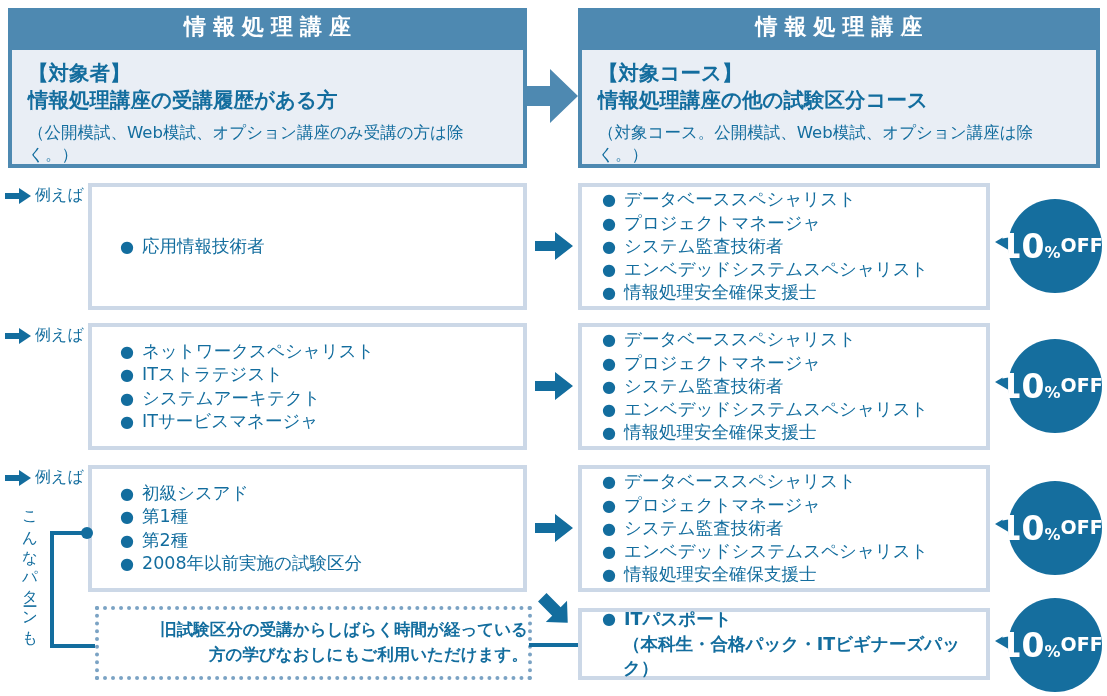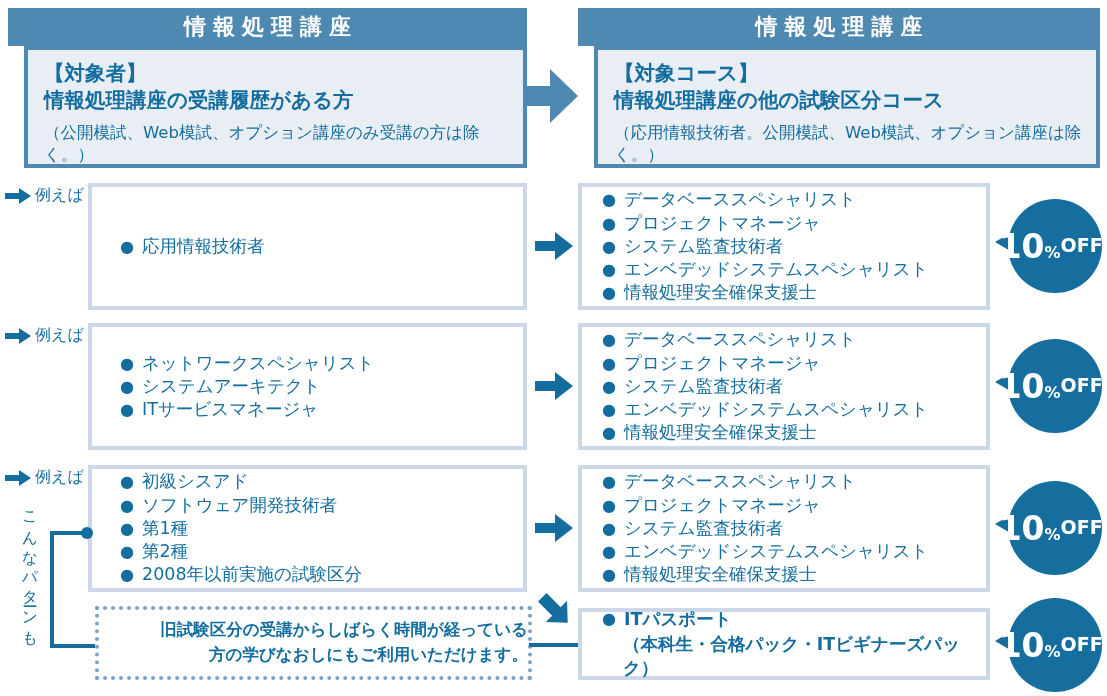--- a/index.html
+++ b/index.html
@@ -9,21 +9,21 @@
   }
   
   .hdr{position:absolute;top:8px;}
   .hdr-bar{
     height:38px;background:#4e89b1;color:#ffffff;font-weight:bold;
     font-size:22px;line-height:38px;text-align:center;
     letter-spacing:0.32em;text-indent:0.32em;
   }
   .hdr-box{
     border:4px solid #4e89b1;background:#e9eef5;height:122px;
-    box-sizing:border-box;padding:10px 14px 8px 16px;color:#136d9e;margin-left:16px;
+    box-sizing:border-box;padding:10px 14px 8px 16px;color:#136d9e;
   }
   .hdr-label,.hdr-subject{font-size:20.5px;font-weight:bold;line-height:1.34;}
   .hdr-note{font-size:16.5px;margin-top:7px;}
 
   
   .wbox{
     position:absolute;background:#ffffff;border:4px solid #ccd8e7;
     box-sizing:border-box;display:flex;align-items:center;
   }
   ul.course-list{
@@ -95,21 +95,21 @@
     <svg width="52" height="58" viewBox="0 0 52 58">
         <polygon points="0,19 24,19 24,2 52,29 24,56 24,39 0,39" fill="#4e89b1"></polygon>
       </svg>
   </div>
 
   <div class="hdr" style="left:578px;width:522px;">
     <div class="hdr-bar">情報処理講座</div>
     <div class="hdr-box">
       <div class="hdr-label">【対象コース】</div>
       <div class="hdr-subject">情報処理講座の他の試験区分コース</div>
-      <div class="hdr-note">（応用情報技術者。公開模試、Web模試、オプション講座は除く。）</div>
+      <div class="hdr-note">（対象コース。公開模試、Web模試、オプション講座は除く。）</div>
     </div>
   </div>
 
   <div class="example" style="left:5px;top:185px;">
     <svg width="26" height="18" viewBox="0 0 26 18">
         <polygon points="0,6 14,6 14,1 26,9 14,17 14,12 0,12" fill="#136d9e"></polygon>
       </svg>
     <span>例えば</span>
   </div>
   <div class="wbox pad-left" style="left:88px;top:183px;width:439px;height:127px;">
@@ -144,20 +144,21 @@
 
   <div class="example" style="left:5px;top:325px;">
     <svg width="26" height="18" viewBox="0 0 26 18">
         <polygon points="0,6 14,6 14,1 26,9 14,17 14,12 0,12" fill="#136d9e"></polygon>
       </svg>
     <span>例えば</span>
   </div>
   <div class="wbox pad-left" style="left:88px;top:323px;width:439px;height:127px;">
     <ul class="course-list">
         <li><span class="blt">●</span><span>ネットワークスペシャリスト</span></li>
+        <li><span class="blt">●</span><span>ITストラテジスト</span></li>
         <li><span class="blt">●</span><span>システムアーキテクト</span></li>
         <li><span class="blt">●</span><span>ITサービスマネージャ</span></li>
       </ul>
   </div>
   <div class="abs" style="left:535px;top:371px;">
     <svg width="38" height="30" viewBox="0 0 38 30">
         <polygon points="0,10 20,10 20,1 38,15 20,29 20,20 0,20" fill="#136d9e"></polygon>
       </svg>
   </div>
   <div class="wbox pad-right" style="left:578px;top:323px;width:412px;height:127px;">
@@ -182,21 +183,20 @@
 
   <div class="example" style="left:5px;top:467px;">
     <svg width="26" height="18" viewBox="0 0 26 18">
         <polygon points="0,6 14,6 14,1 26,9 14,17 14,12 0,12" fill="#136d9e"></polygon>
       </svg>
     <span>例えば</span>
   </div>
   <div class="wbox pad-left" style="left:88px;top:465px;width:439px;height:127px;">
     <ul class="course-list">
         <li><span class="blt">●</span><span>初級シスアド</span></li>
-        <li><span class="blt">●</span><span>ソフトウェア開発技術者</span></li>
         <li><span class="blt">●</span><span>第1種</span></li>
         <li><span class="blt">●</span><span>第2種</span></li>
         <li><span class="blt">●</span><span>2008年以前実施の試験区分</span></li>
       </ul>
   </div>
   <div class="abs" style="left:535px;top:513px;">
     <svg width="38" height="30" viewBox="0 0 38 30">
         <polygon points="0,10 20,10 20,1 38,15 20,29 20,20 0,20" fill="#136d9e"></polygon>
       </svg>
   </div>

